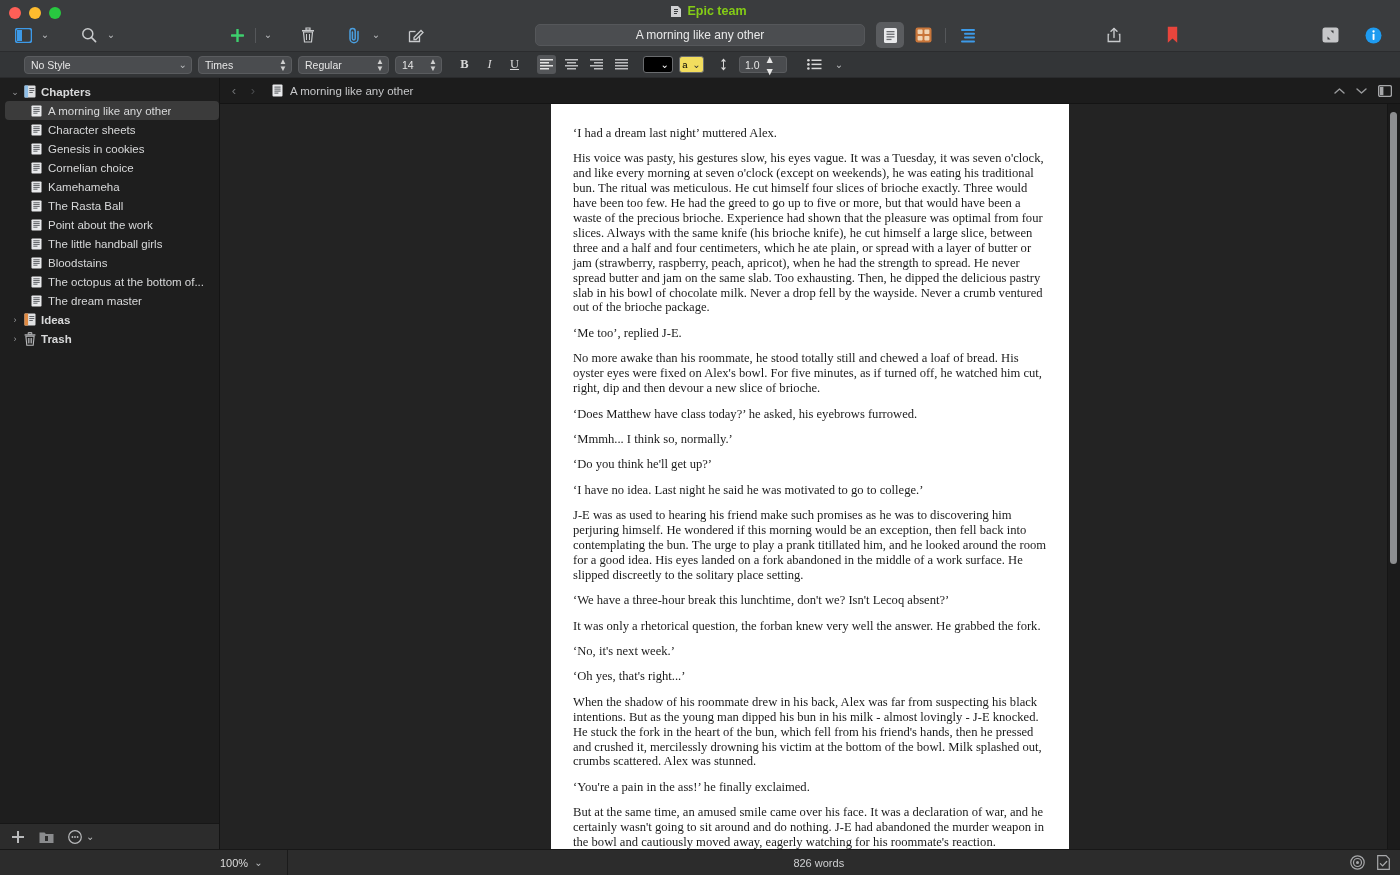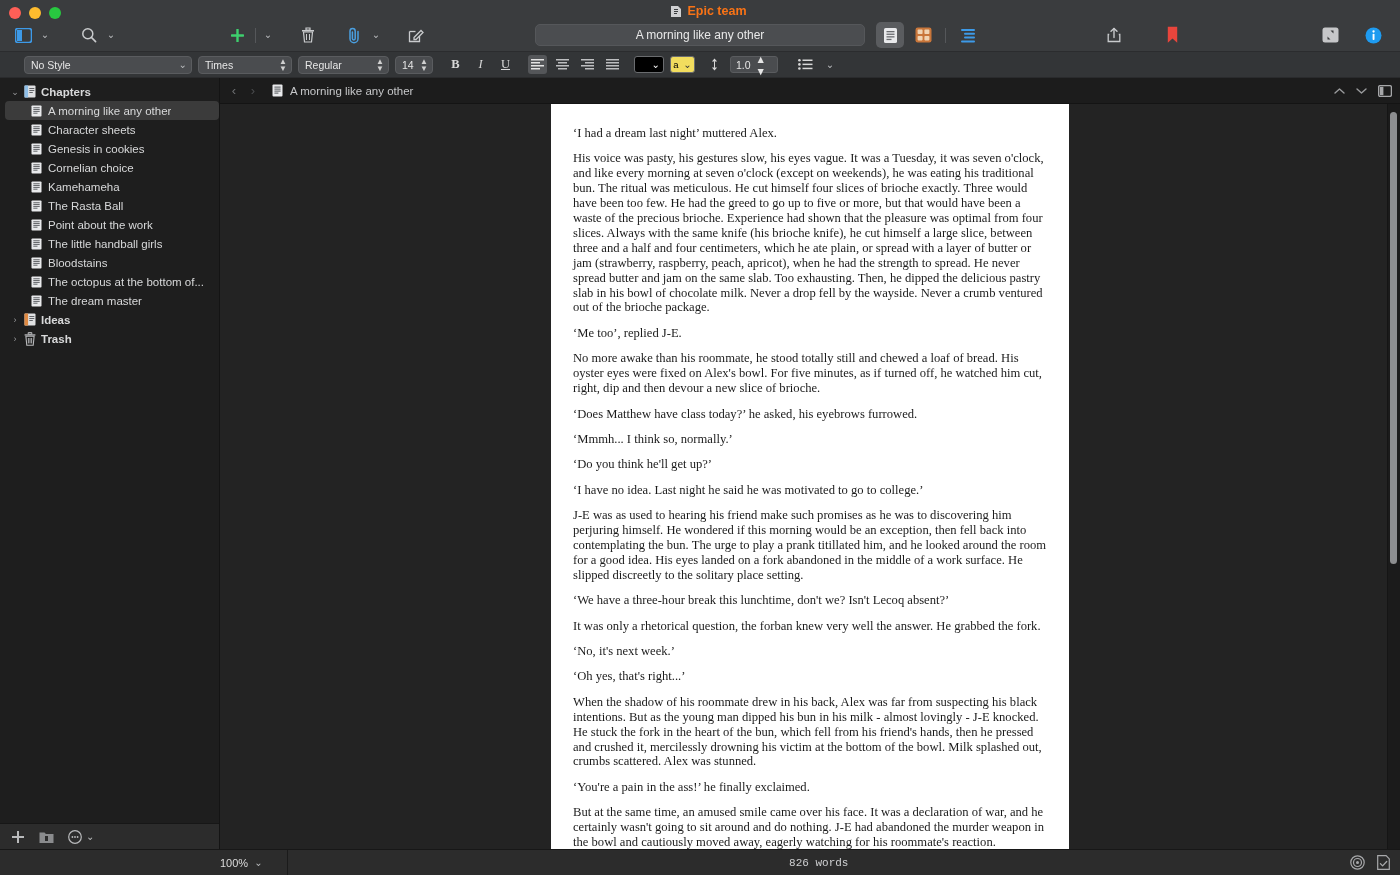--- a/index.html
+++ b/index.html
@@ -19,21 +19,21 @@
     border-bottom: 1px solid #2b2c2e;
   }
   .traffic { position: absolute; left: 9px; top: 7px; display: flex; gap: 8px; }
   .dot { width: 12px; height: 12px; border-radius: 50%; }
   .dot.r { background: #ff5f57; }
   .dot.y { background: #febc2e; }
   .dot.g { background: #28c840; }
 
   .win-title {
     position: absolute; left: 0; right: 0; top: 4px;
-    text-align: center; color: #f97316; font-size: 12.5px; font-weight: bold;
+    text-align: center; color: #84cc16; font-size: 12.5px; font-weight: bold;
     display: flex; align-items: center; justify-content: center; gap: 5px;
     pointer-events: none;
     padding-left: 17px;
   }
   .win-title .tico { display: inline-block; width: 12px; height: 13px; }
 
   .tb-left { position: absolute; left: 10px; top: 22px; display: flex; align-items: center; gap: 2px; }
   .tb-mid-icons { position: absolute; left: 224px; top: 22px; display: flex; align-items: center; gap: 2px; }
   .tb-right { position: absolute; right: 14px; top: 22px; display: flex; align-items: center; gap: 2px; }
 
@@ -146,21 +146,21 @@
   }
 
   .statusbar {
     height: 26px; flex: 0 0 26px; background: #2c2c2c; border-top: 1px solid #171717;
     display: flex; align-items: center; padding: 0 10px 0 8px; color: #c2c3c5; font-size: 11px;
   }
   .zoom-box {
     display: flex; align-items: center; gap: 6px; color: #dcdcdc; font-size: 11px;
     padding-right: 24px; border-right: 1px solid #1b1b1b; height: 100%;
   }
-  .statusbar .words { flex: 1; text-align: center; font-size: 11px; color: #cfd0d2; font-family: Liberation Mono, monospace; }
+  .statusbar .words { flex: 1; text-align: center; font-size: 11px; color: #cfd0d2; }
   .status-right { display: flex; align-items: center; gap: 12px; color: #a8a9ab; }
   svg { display: block; }
 </style>
 </head>
 <body>
 
 <div class="app">
 
   <div class="titlebar">
     <div class="traffic">
@@ -306,21 +306,21 @@
       <span class="chev">⌄</span>
     </div>
     <div class="fb-select" style="width:94px">
       <span>Times</span>
       <span class="arrows">▲<br>▼</span>
     </div>
     <div class="fb-select" style="width:91px">
       <span>Regular</span>
       <span class="arrows">▲<br>▼</span>
     </div>
-    <div class="fb-select" style="width:38px">
+    <div class="fb-select" style="width:47px">
       <span>14</span>
       <span class="arrows">▲<br>▼</span>
     </div>
 
     <div class="fbtn" style="margin-left:7px;font-weight:bold;font-family:'Liberation Serif',serif">B</div>
     <div class="fbtn" style="font-style:italic;font-family:'Liberation Serif',serif">I</div>
     <div class="fbtn" style="text-decoration:underline;font-family:'Liberation Serif',serif">U</div>
 
     <div class="fbtn pressed" style="margin-left:7px">
       <svg width="13" height="11" viewBox="0 0 13 11">

